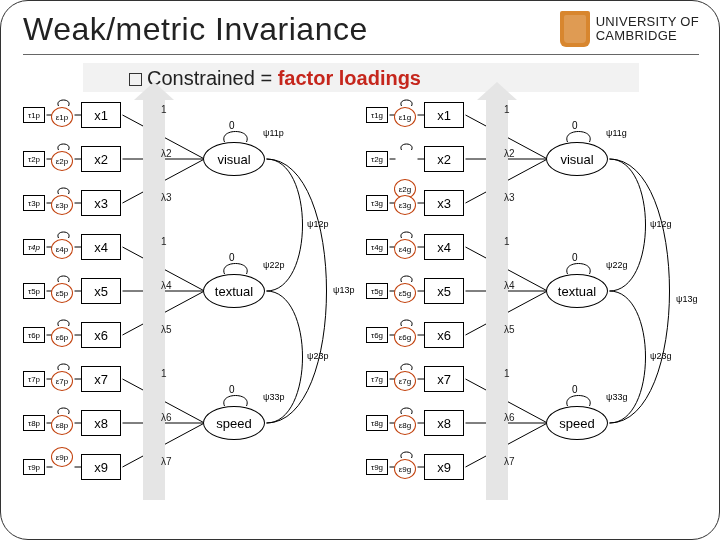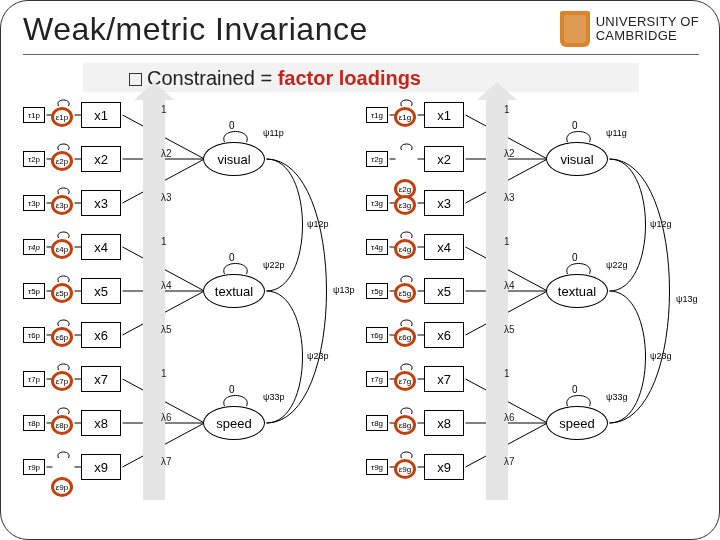--- a/index.html
+++ b/index.html
@@ -13,21 +13,21 @@
   .uni { font-size: 13px; line-height: 14px; color: #222; letter-spacing: .3px; text-align: left; }
   .rule { height:1px; background:#666; margin:6px 0 8px; }
   .subtitle-wrap { background:#f2f2f2; padding:4px 10px 2px; margin:0 60px 6px; }
   .subtitle { font-size:20px; color:#222;padding-left:36px; }
   .subtitle .bullet { display:inline-block; width:13px; height:13px; border:1.4px solid #333; margin-right:5px; position:relative; top:1px; }
   .subtitle .red { color:#c5261c; font-weight:700; }
   .diagram-area { display:flex; justify-content:space-between; gap:10px; height:405px; }
   .group { position:relative; flex:1; }
   
   .tau { position:absolute; width:22px; height:16px; border:1px solid #000; font-size:8px; display:flex; align-items:center; justify-content:center; background:#fff; }
-  .eps { position:absolute; width:22px; height:20px; border:3px solid #c2410c; border-radius:50%; font-size:8px; display:flex; align-items:center; justify-content:center; background:#fff; }
+  .eps { position:absolute; width:22px; height:20px; border:1px solid #c2410c; border-radius:50%; font-size:8px; display:flex; align-items:center; justify-content:center; background:#fff; }
   .xbox { position:absolute; width:40px; height:26px; border:1.3px solid #000; font-size:13px; display:flex; align-items:center; justify-content:center; background:#fff;text-align:center; }
   .factor { position:absolute; width:62px; height:34px; border:1.3px solid #000; border-radius:50%; font-size:13px; display:flex; align-items:center; justify-content:center; background:#fff; }
   .lam { position:absolute; font-size:10px; color:#222; }
   .zero { position:absolute; font-size:10px; }
   .psi { position:absolute; font-size:9px; }
   .big-arrow { position:absolute; width:22px; height:400px; background:#e5e5e5; top:2px; }
   .big-arrow:before { content:""; position:absolute; top:-18px; left:-9px; border-left:20px solid transparent; border-right:20px solid transparent; border-bottom:18px solid #e5e5e5; }
   svg.wires { position:absolute; inset:0; width:100%; height:100%; }
 </style>
 </head>
@@ -117,21 +117,21 @@
         <div class="tau" style="left: 0px; top: 229px;">τ6p</div>
         <div class="eps" style="left: 28px; top: 229px;">ε6p</div>
         <div class="xbox" style="left: 58px; top: 224px;">x6</div>
         <div class="tau" style="left: 0px; top: 273px;">τ7p</div>
         <div class="eps" style="left: 28px; top: 273px;">ε7p</div>
         <div class="xbox" style="left: 58px; top: 268px;">x7</div>
         <div class="tau" style="left: 0px; top: 317px;">τ8p</div>
         <div class="eps" style="left: 28px; top: 317px;">ε8p</div>
         <div class="xbox" style="left: 58px; top: 312px;">x8</div>
         <div class="tau" style="left: 0px; top: 361px;">τ9p</div>
-        <div class="eps" style="left: 28px; top: 379px; text-align: center;">ε9p</div>
+        <div class="eps" style="left: 28px; top: 349px; text-align: center;">ε9p</div>
         <div class="xbox" style="left: 58px; top: 356px;">x9</div>
         <div class="factor" style="left: 180px; top: 44px;">visual</div>
         <div class="zero" style="left: 206px; top: 22px;">0</div>
         <div class="psi" style="left: 240px; top: 30px;">ψ11p</div>
         <div class="lam" style="left: 138px; top: 6px;">1</div>
         <div class="lam" style="left: 138px; top: 50px;">λ2</div>
         <div class="lam" style="left: 138px; top: 94px;">λ3</div>
         <div class="factor" style="left: 180px; top: 176px;">textual</div>
         <div class="zero" style="left: 206px; top: 154px;">0</div>
         <div class="psi" style="left: 240px; top: 162px;">ψ22p</div>

